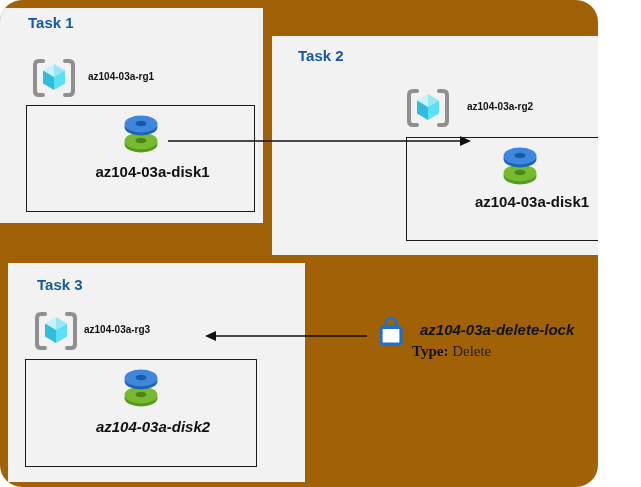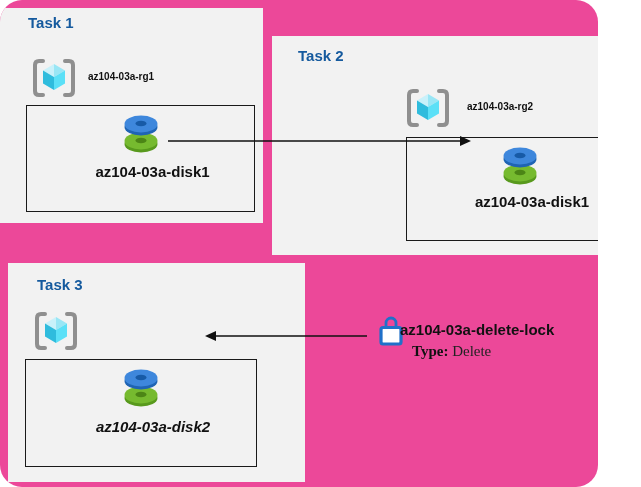--- a/index.html
+++ b/index.html
@@ -1,18 +1,18 @@
 <!DOCTYPE html>
 <html style="--title-blue: #155a9e; --panel-bg: #f2f2f2; --lock-blue: #2070c9;"><head>
 <meta charset="utf-8">
 <style>
   html,body{margin:0;padding:0;background:#ffffff;}
   .stage{
     position:relative;width:598px;height:487px;overflow:hidden;
-    font-family:"Liberation Sans","DejaVu Sans",sans-serif;background:#ec4899;border-radius:22px;
+    font-family:"Liberation Sans","DejaVu Sans",sans-serif;background:#a16207;border-radius:22px;
   }
   .panel{position:absolute;background:var(--panel-bg,#f2f2f2);}
   .task-title{position:absolute;font-size:15px;font-weight:bold;color:var(--title-blue,#155a9e);white-space:nowrap;}
   .res-label{position:absolute;font-size:10px;font-weight:bold;color:#111;white-space:nowrap;}
   .inner-box{position:absolute;border:1.5px solid #1a1a1a;}
   .disk-wrap{position:absolute;left:50%;transform:translateX(-50%);top:8px;}
   .box-label{position:absolute;left:12px;width:100%;text-align:center;font-size:15px;font-weight:bold;color:#111;}
   .rg-icon{position:absolute;}
   .annotation{position:absolute;font-size:15px;font-weight:bold;color:#111;white-space:nowrap;}
   .lock-name{position:absolute;font-size:15px;font-weight:bold;color:#111;white-space:nowrap;}
@@ -89,20 +89,21 @@
     <div class="task-title" style="left:29px;top:13px;">Task 3</div>
 
     <svg class="rg-icon" style="left:26px;top:48px;" width="44" height="40" viewBox="0 0 44 40">
       <path d="M11,3 L7,3 Q3,3 3,7 L3,33 Q3,37 7,37 L11,37" fill="none" stroke="#8f8f8f" stroke-width="4" stroke-linecap="round"></path>
       <path d="M33,3 L37,3 Q41,3 41,7 L41,33 Q41,37 37,37 L33,37" fill="none" stroke="#8f8f8f" stroke-width="4" stroke-linecap="round"></path>
       <polygon points="22,6 11,12.5 22,19" fill="#c9f1fa"></polygon>
       <polygon points="22,6 33,12.5 22,19" fill="#99e6f5"></polygon>
       <polygon points="11,12.5 22,19 22,32 11,25.5" fill="#2fbcdd"></polygon>
       <polygon points="33,12.5 22,19 22,32 33,25.5" fill="#5be0f7"></polygon>
     </svg>
+    <div class="res-label" style="left:76px;top:61px;">az104-03a-rg3</div>
 
     <div class="inner-box" style="left:17px;top:96px;width:230px;height:106px;font-style:italic;">
       <svg class="disk-wrap" width="40" height="44" viewBox="0 0 40 44">
         <ellipse cx="20" cy="30" rx="16.5" ry="8.5" fill="#58991d"></ellipse>
         <ellipse cx="20" cy="27" rx="16.5" ry="8.5" fill="#76ba2f"></ellipse>
         <ellipse cx="20" cy="26.5" rx="5.5" ry="2.8" fill="#4c8516"></ellipse>
         <ellipse cx="20" cy="13" rx="16.5" ry="8.5" fill="#1f64b4"></ellipse>
         <ellipse cx="20" cy="10" rx="16.5" ry="8.5" fill="#3e87dc"></ellipse>
         <ellipse cx="20" cy="9.5" rx="5.5" ry="2.8" fill="#175aa6"></ellipse>
       </svg>
@@ -112,19 +113,19 @@
 
   <svg class="arrow" style="left:205px;top:328px;" width="162" height="16">
     <polygon points="11,3 0,8 11,13"></polygon>
     <line x1="10" y1="8" x2="162" y2="8"></line>
   </svg>
 
   <svg class="lock-svg" style="position:absolute;left:377px;top:313px;" width="28" height="35" viewBox="0 0 28 35">
     <path d="M9,17 V10 a5,5 0 0 1 10,0 V17" fill="none" stroke-width="2.8"></path>
     <rect x="4" y="14.5" width="20" height="16.5" rx="2" fill="#ffffff" stroke-width="3.2"></rect>
   </svg>
-  <div class="lock-name" style="left:400px;top:321px;">az104-03a-delete-lock</div>
+  <div class="lock-name" style="left:420px;top:321px;font-style:italic;">az104-03a-delete-lock</div>
   <div class="lock-type" style="left:412px;top:343px;">
     <b>Type:</b>
     <span>Delete</span>
   </div>
 
 </div>
 
 </body></html>

